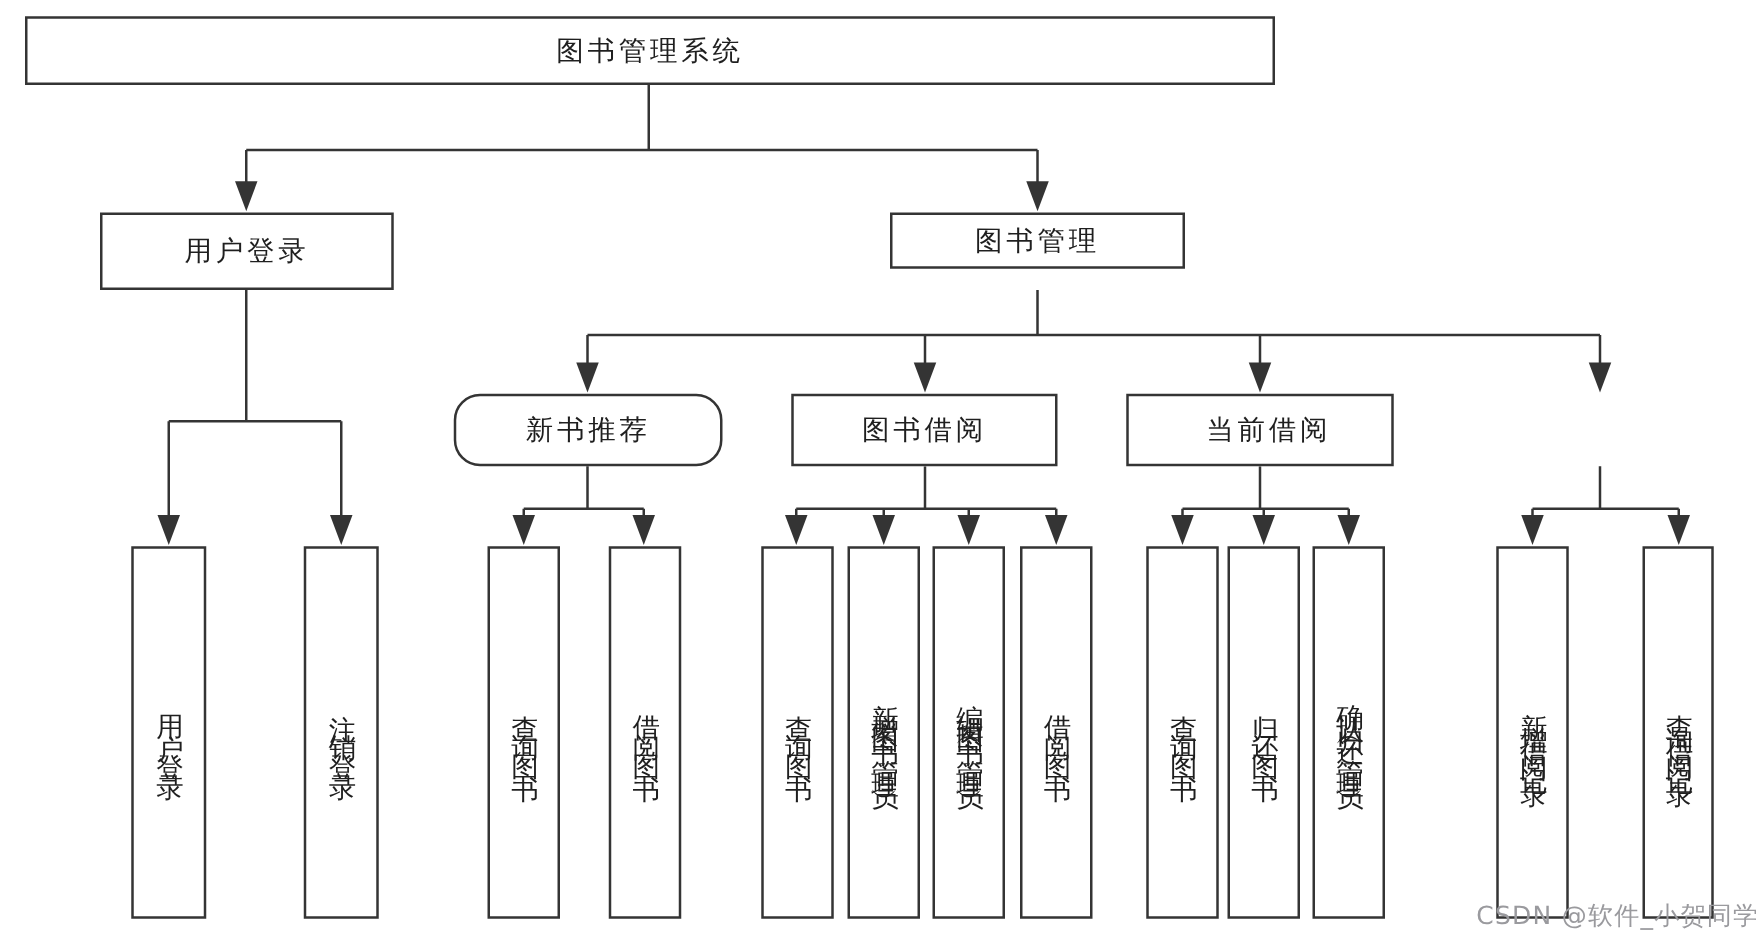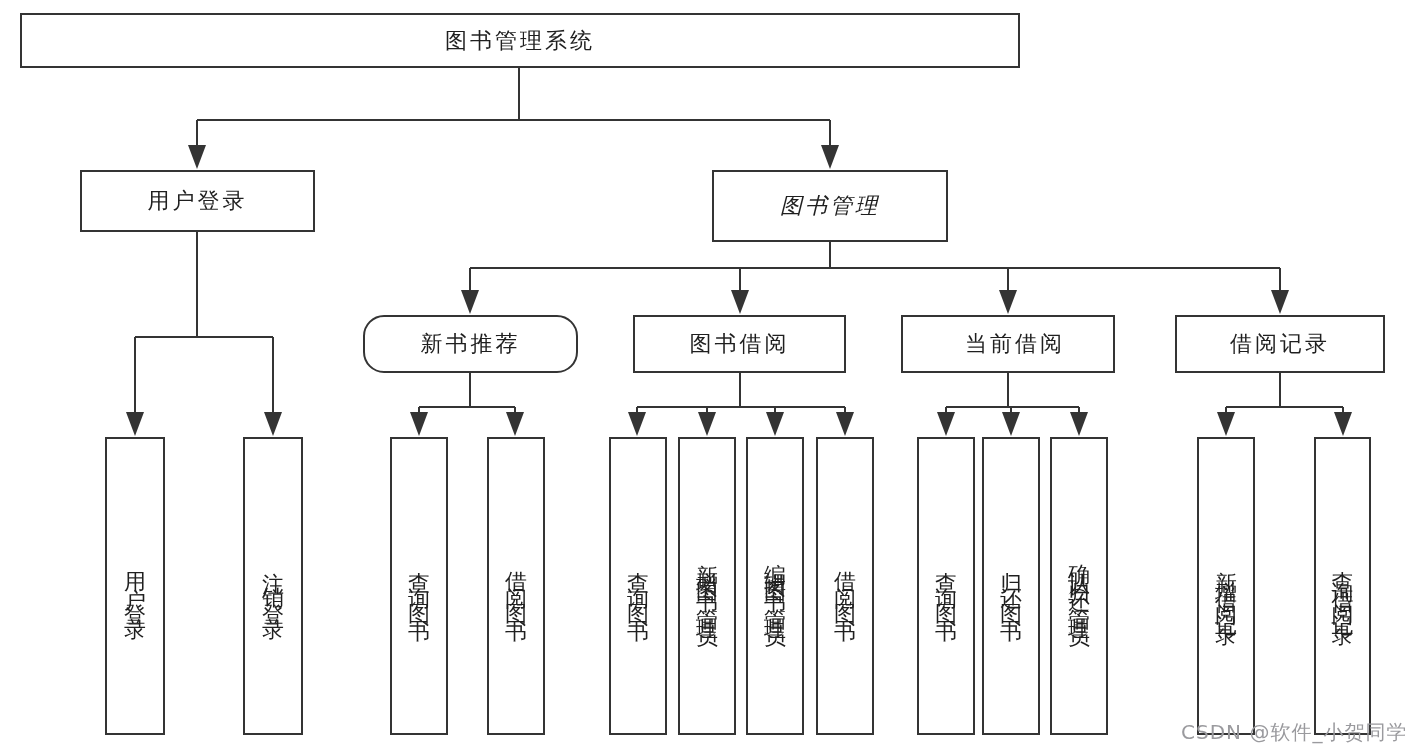--- a/index.html
+++ b/index.html
@@ -19,21 +19,21 @@
   .leaf span{
     writing-mode:vertical-rl;text-orientation:mixed;
     font-size:22px;color:#1f1f1f;line-height:1;white-space:nowrap;
   }
   .ls-a{letter-spacing:16px;}
   .ls-b{letter-spacing:11px;}
   .ls-c{letter-spacing:9px;}
   
   .root      {left:20px;  top:13px;  width:1000px;height:55px;}
   .n-user    {left:80px;  top:170px; width:235px; height:62px;}
-  .n-mgmt    {left:712px; top:170px; width:236px; height:72px;font-style:italic;}
+  .n-mgmt    {left:712px; top:170px; width:236px; height:45px;}
   .n-new     {left:363px; top:315px; width:215px; height:58px;border-radius:21px;}
   .n-borrow  {left:633px; top:315px; width:213px; height:58px;}
   .n-current {left:901px; top:315px; width:214px; height:58px;padding-left:14px;}
   .n-records {left:1175px;top:315px; width:210px; height:58px;}
   .leaf{top:437px;height:298px;}
   .lf1 {left:105px; width:60px;}
   .lf2 {left:243px; width:60px;}
   .lf3 {left:390px; width:58px;}
   .lf4 {left:487px; width:58px;}
   .lf5 {left:609px; width:58px;}
@@ -118,23 +118,20 @@
 
   <div class="box n-new">
     <span class="h-label">新书推荐</span>
   </div>
   <div class="box n-borrow">
     <span class="h-label">图书借阅</span>
   </div>
   <div class="box n-current">
     <span class="h-label">当前借阅</span>
   </div>
-  <div class="box n-records">
-    <span class="h-label">借阅记录</span>
-  </div>
 
   <div class="box leaf lf1">
     <span class="ls-a">用户登录</span>
   </div>
   <div class="box leaf lf2">
     <span class="ls-a">注销登录</span>
   </div>
   <div class="box leaf lf3">
     <span class="ls-a">查询图书</span>
   </div>

